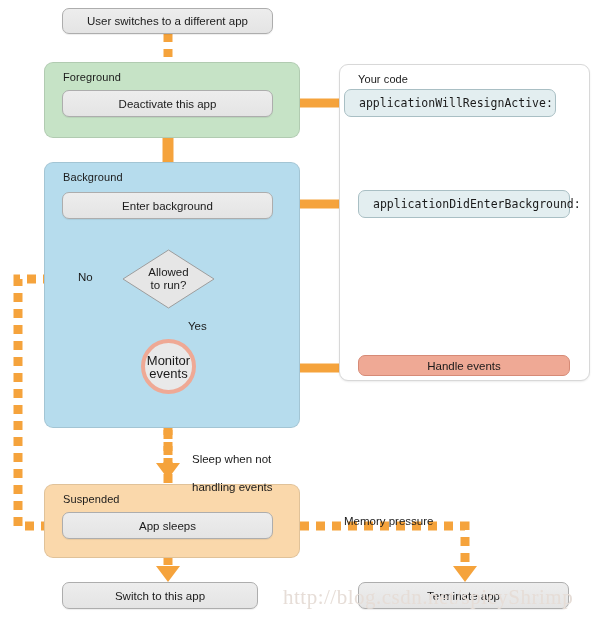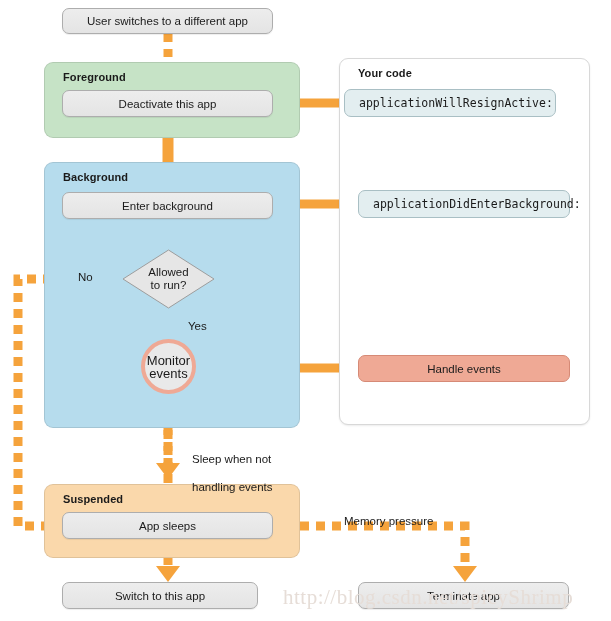--- a/index.html
+++ b/index.html
@@ -22,21 +22,21 @@
   
   .state-panel {
     border-radius: 9px;
     border: 1px solid rgba(0,0,0,0.10);
   }
   .panel-title {
     position: absolute;
     left: 18px;
     top: 8px;
     font-size: 11px;
-    font-weight: bold;
+    font-weight: normal;
     color: #1a1a1a;
     letter-spacing: 0.1px;
   }
   .panel-foreground { background: #c6e3c6; }
   .panel-background { background: #b6dced; }
   .panel-suspended  { background: #fad8ab; }
   .panel-yourcode {
     background: #ffffff;
     border: 1px solid #d8d8d8;
     border-radius: 9px;
@@ -207,21 +207,21 @@
   </div>
 
   <div class="abs state-panel panel-background" style="left:44px; top:162px; width:256px; height:266px;">
     <div class="panel-title">Background</div>
   </div>
 
   <div class="abs state-panel panel-suspended" style="left:44px; top:484px; width:256px; height:74px;">
     <div class="panel-title">Suspended</div>
   </div>
 
-  <div class="abs panel-yourcode" style="left:339px; top:58px; width:251px; height:367px;">
+  <div class="abs panel-yourcode" style="left:339px; top:64px; width:251px; height:317px;">
     <div class="panel-title">Your code</div>
   </div>
 
   <div class="abs node-box" style="left:62px; top:8px; width:211px; height:26px;">
     <span>User switches to a different app</span>
   </div>
 
   <div class="abs node-box" style="left:62px; top:90px; width:211px; height:27px;">
     <span>Deactivate this app</span>
   </div>
@@ -260,21 +260,21 @@
   </div>
 
   <div class="abs node-code" style="left:344px; top:89px; width:212px; height:28px;">
     <span>applicationWillResignActive:</span>
   </div>
 
   <div class="abs node-code" style="left:358px; top:190px; width:212px; height:28px;">
     <span>applicationDidEnterBackground:</span>
   </div>
 
-  <div class="abs node-salmon" style="left:358px; top:355px; width:212px; height:27px;">
+  <div class="abs node-salmon" style="left:358px; top:355px; width:212px; height:21px;">
     <span>Handle events</span>
   </div>
 
   <div class="abs edge-label" style="left:78px; top:256px;">
     <span>No</span>
   </div>
 
   <div class="abs edge-label" style="left:188px; top:305px;">
     <span>Yes</span>
   </div>

